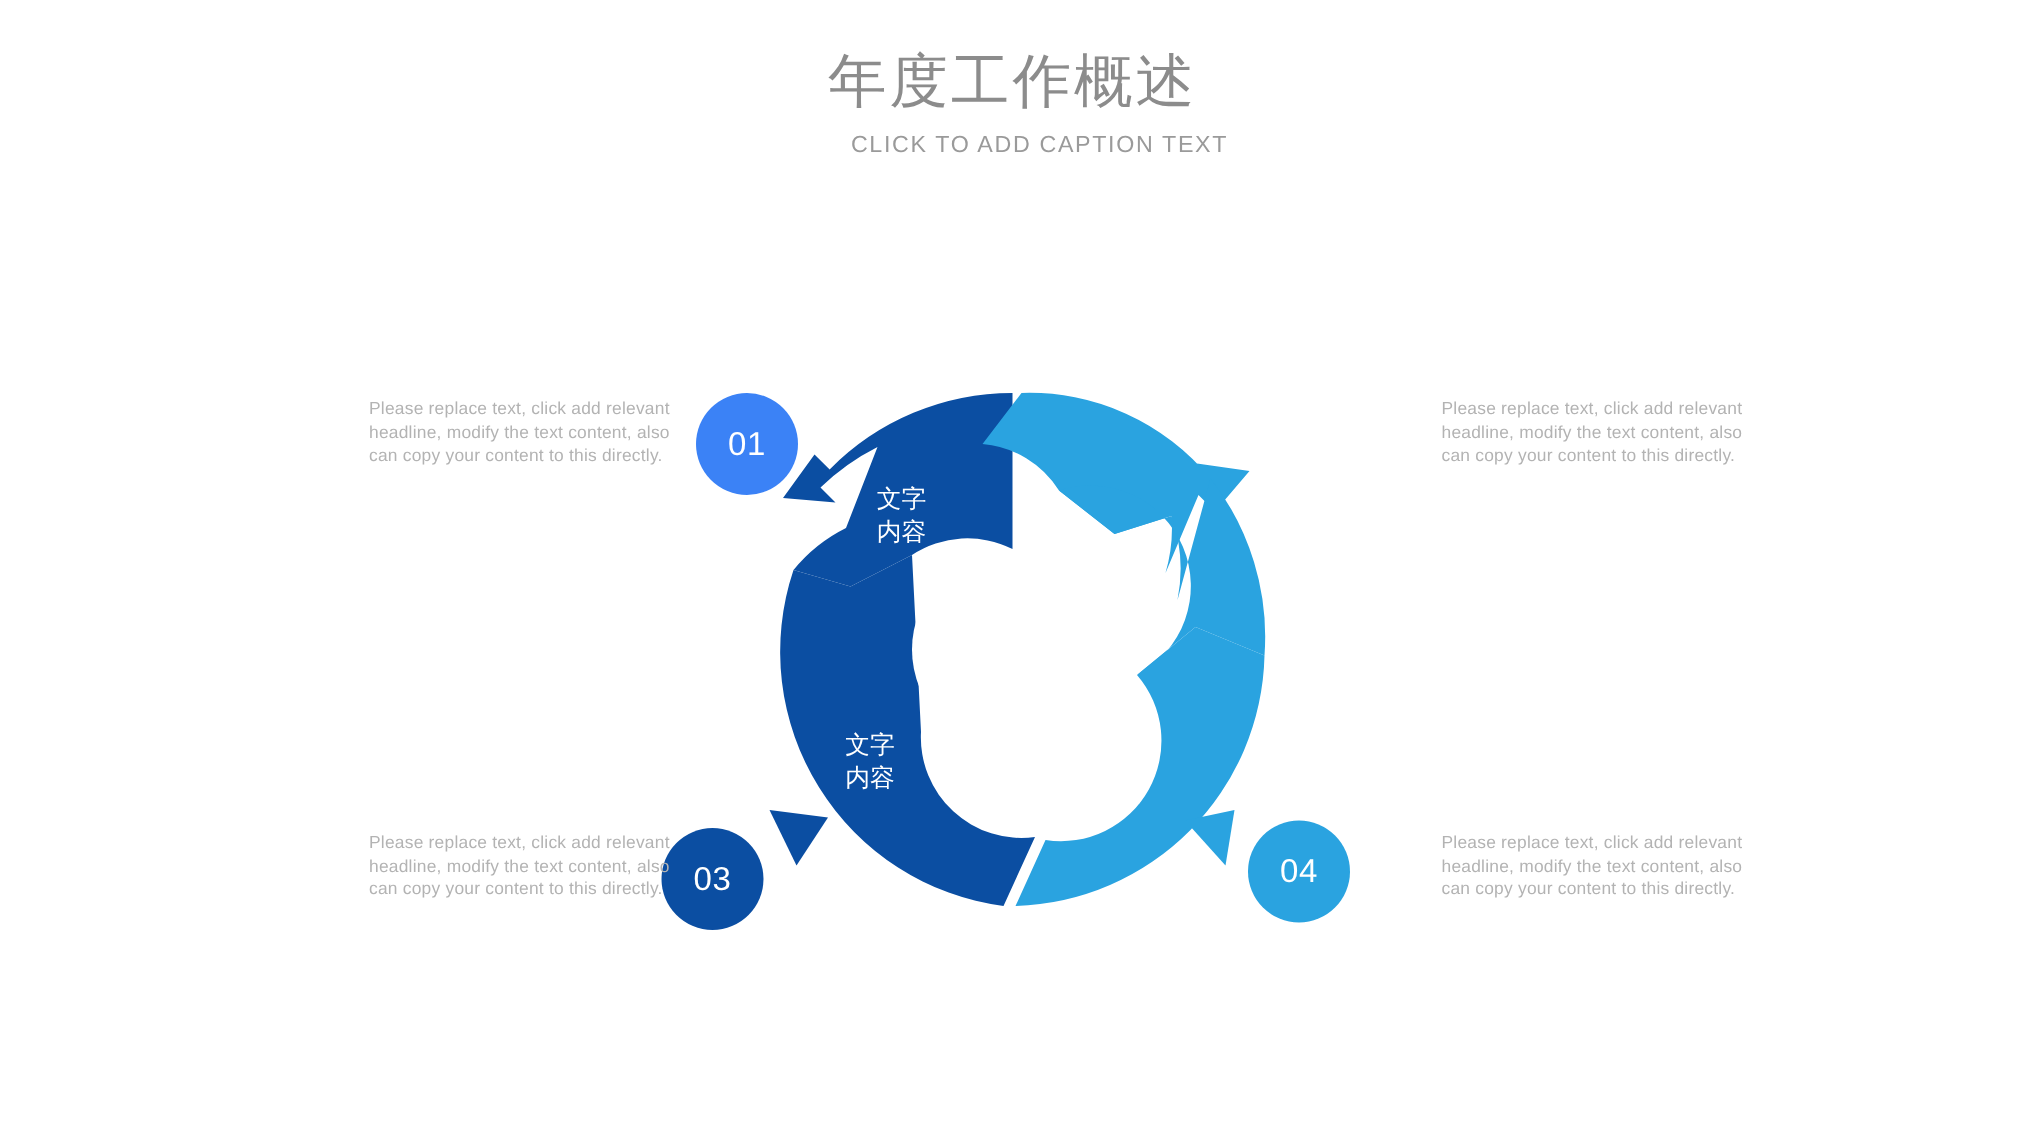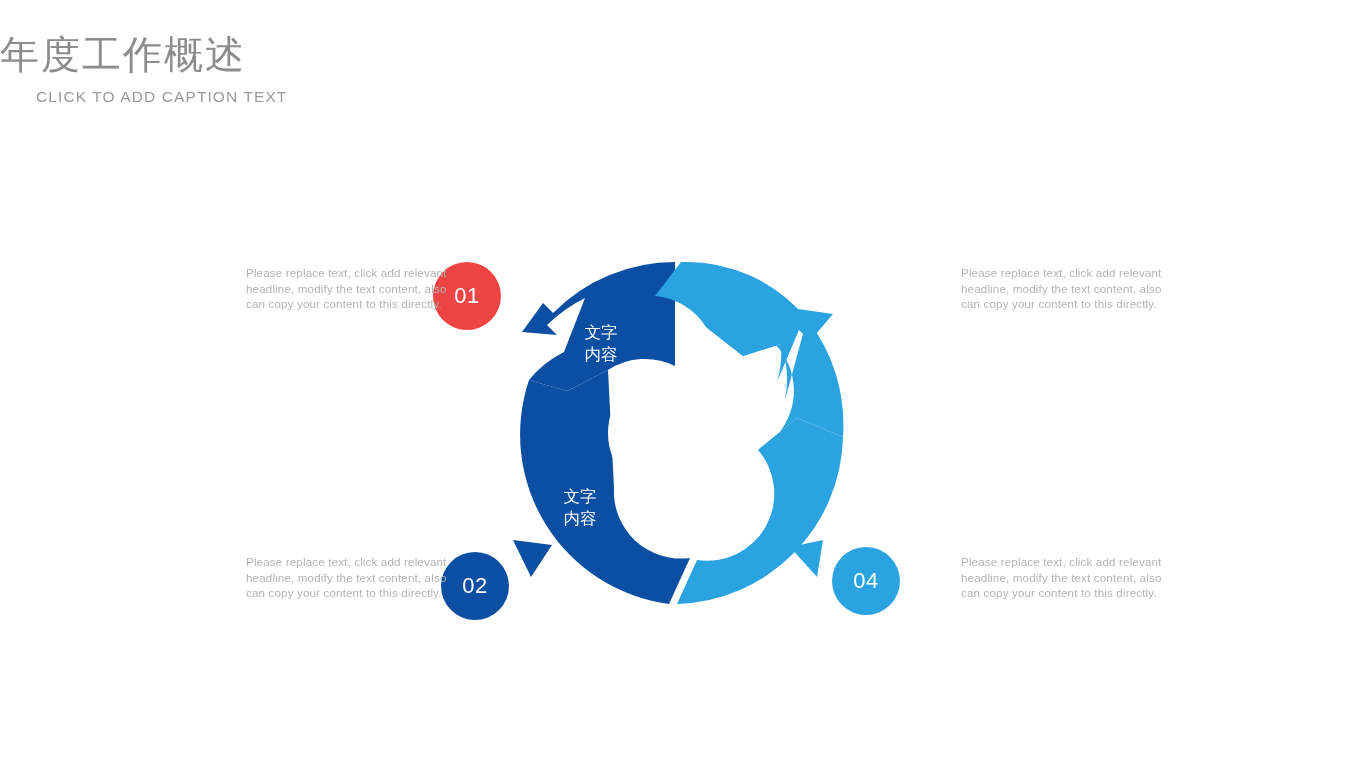--- a/index.html
+++ b/index.html
@@ -15,21 +15,21 @@
     font-family: "Liberation Sans", "DejaVu Sans", sans-serif;
     -webkit-font-smoothing: antialiased;
   }
 
   
   .header {
     position: absolute;
     top: 30px;
     left: 0;
     width: 1350px;
-    text-align: left;
+    text-align: center;
   }
   .page-title {
     font-size: 39px;
     line-height: 50px;
     color: #8c8c8c;
     font-weight: 400;
     letter-spacing: 2px;
     margin: 0;
   }
   .page-subtitle {
@@ -70,21 +70,21 @@
     position: absolute;
     border-radius: 50%;
     display: flex;
     align-items: center;
     justify-content: center;
     color: #ffffff;
     font-size: 22px;
     letter-spacing: 0.5px;
     font-weight: 400;
   }
-  .badge-01 { left: 433px; top: 262px; width: 68px; height: 68px; background: #ef4444; }
+  .badge-01 { left: 464px; top: 262px; width: 68px; height: 68px; background: #3b82f6; }
   .badge-02 { left: 822px; top: 262px; width: 68px; height: 68px; background: #2aa3e0; }
   .badge-03 { left: 441px; top: 552px; width: 68px; height: 68px; background: #0b4ea2; }
   .badge-04 { left: 832px; top: 547px; width: 68px; height: 68px; background: #2aa3e0; align-items: center; }
 
   
   .caption {
     position: absolute;
     width: 205px;
     font-size: 11.6px;
     line-height: 15.6px;
@@ -188,21 +188,21 @@
       <path d="M 398 300 L 365 307 L 392 337 Z" fill="#2aa3e0"></path>
     </g>
 
     <circle cx="250" cy="193" r="67" fill="#ffffff"></circle>
   </svg>
 
   <div class="badge badge-01">
     <span>01</span>
   </div>
   <div class="badge badge-03">
-    <span>02</span>
+    <span>03</span>
   </div>
   <div class="badge badge-04">
     <span>04</span>
   </div>
 
   <div class="caption cap-01">Please replace text, click add relevant headline, modify the text content, also can copy your content to this directly.</div>
   <div class="caption cap-02">Please replace text, click add relevant headline, modify the text content, also can copy your content to this directly.</div>
   <div class="caption cap-03">Please replace text, click add relevant headline, modify the text content, also can copy your content to this directly.</div>
   <div class="caption cap-04">Please replace text, click add relevant headline, modify the text content, also can copy your content to this directly.</div>
 

